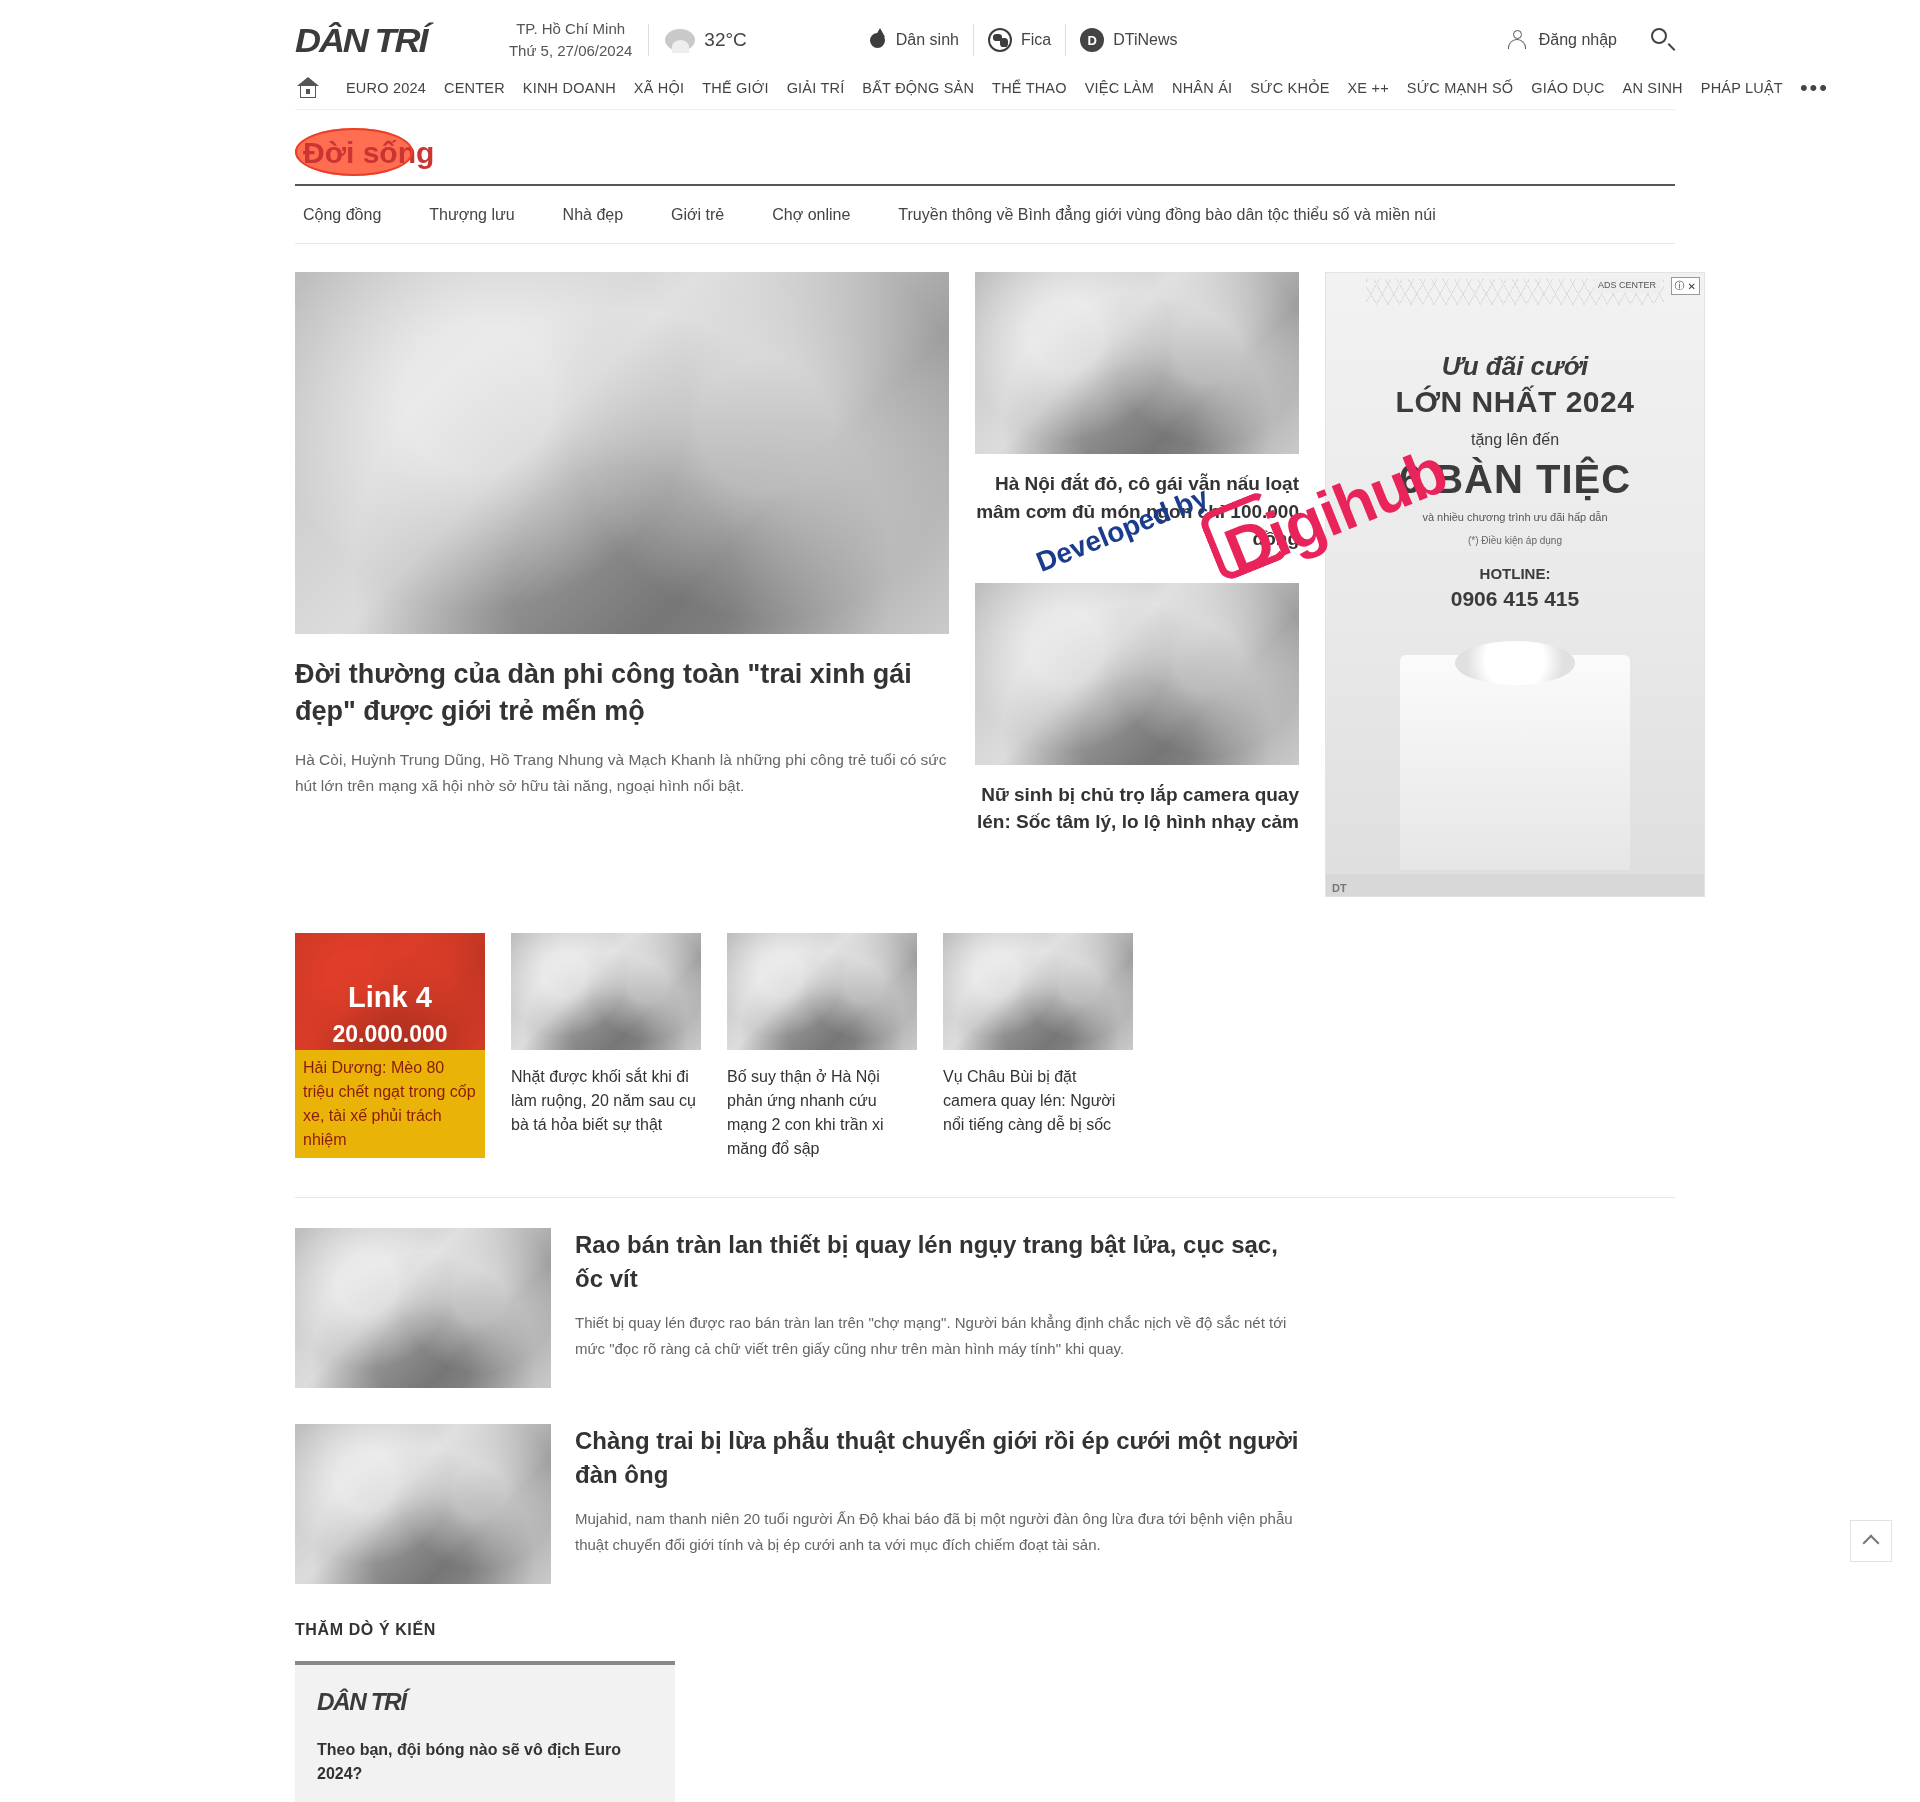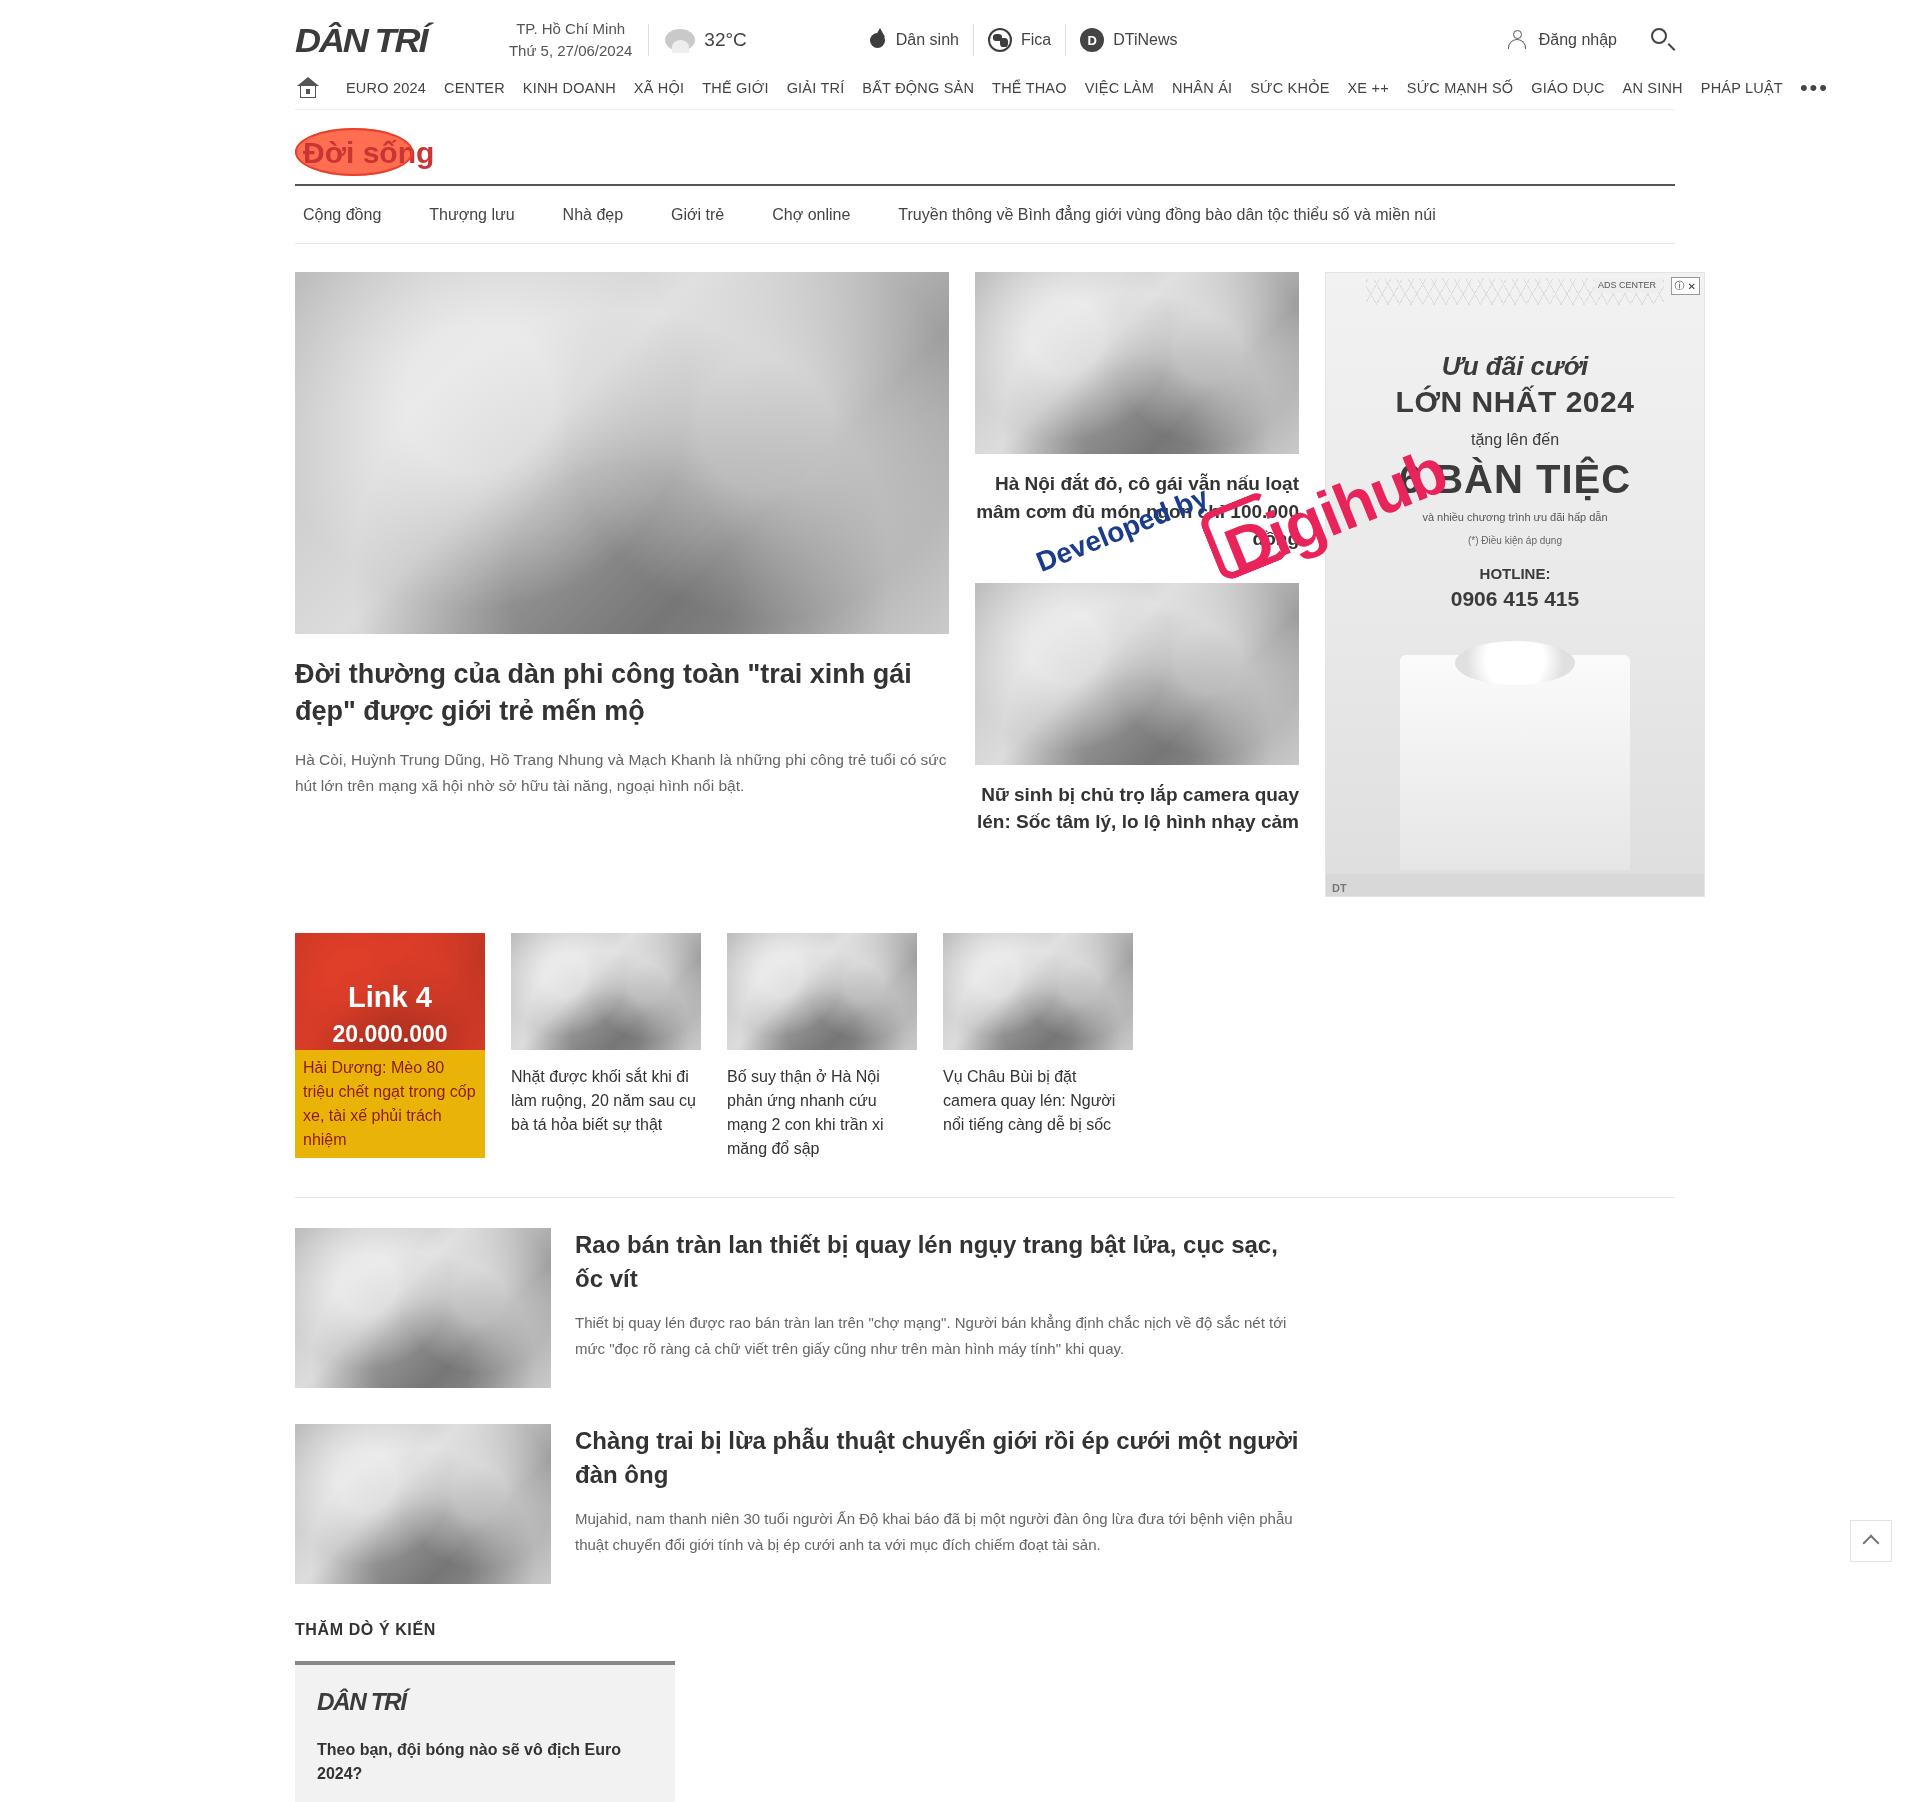--- a/index.html
+++ b/index.html
@@ -586,21 +586,21 @@
             <div class="rtitle">Rao bán tràn lan thiết bị quay lén ngụy trang bật lửa, cục sạc, ốc vít</div>
             <div class="rsapo">Thiết bị quay lén được rao bán tràn lan trên "chợ mạng". Người bán khẳng định chắc nịch về độ sắc nét tới mức "đọc rõ ràng cả chữ viết trên giấy cũng như trên màn hình máy tính" khi quay.</div>
           </div>
         </div>
         <div class="row">
           <div class="rimg thumb">
               <div class="ph"></div>
             </div>
           <div class="rbody">
             <div class="rtitle">Chàng trai bị lừa phẫu thuật chuyển giới rồi ép cưới một người đàn ông</div>
-            <div class="rsapo">Mujahid, nam thanh niên 30 tuổi người Ấn Độ khai báo đã bị một người đàn ông lừa đưa tới bệnh viện phẫu thuật chuyển đổi giới tính và bị ép cưới anh ta với mục đích chiếm đoạt tài sản.</div>
+            <div class="rsapo">Mujahid, nam thanh niên 20 tuổi người Ấn Độ khai báo đã bị một người đàn ông lừa đưa tới bệnh viện phẫu thuật chuyển đổi giới tính và bị ép cưới anh ta với mục đích chiếm đoạt tài sản.</div>
           </div>
         </div>
       </div>
 
       <div class="lower-right">
         <div class="poll-head">THĂM DÒ Ý KIẾN</div>
         <div class="poll-card">
           <div class="poll-logo">DÂN TRÍ</div>
           <div class="poll-q">Theo bạn, đội bóng nào sẽ vô địch Euro 2024?</div>
           <div class="poll-opt">

